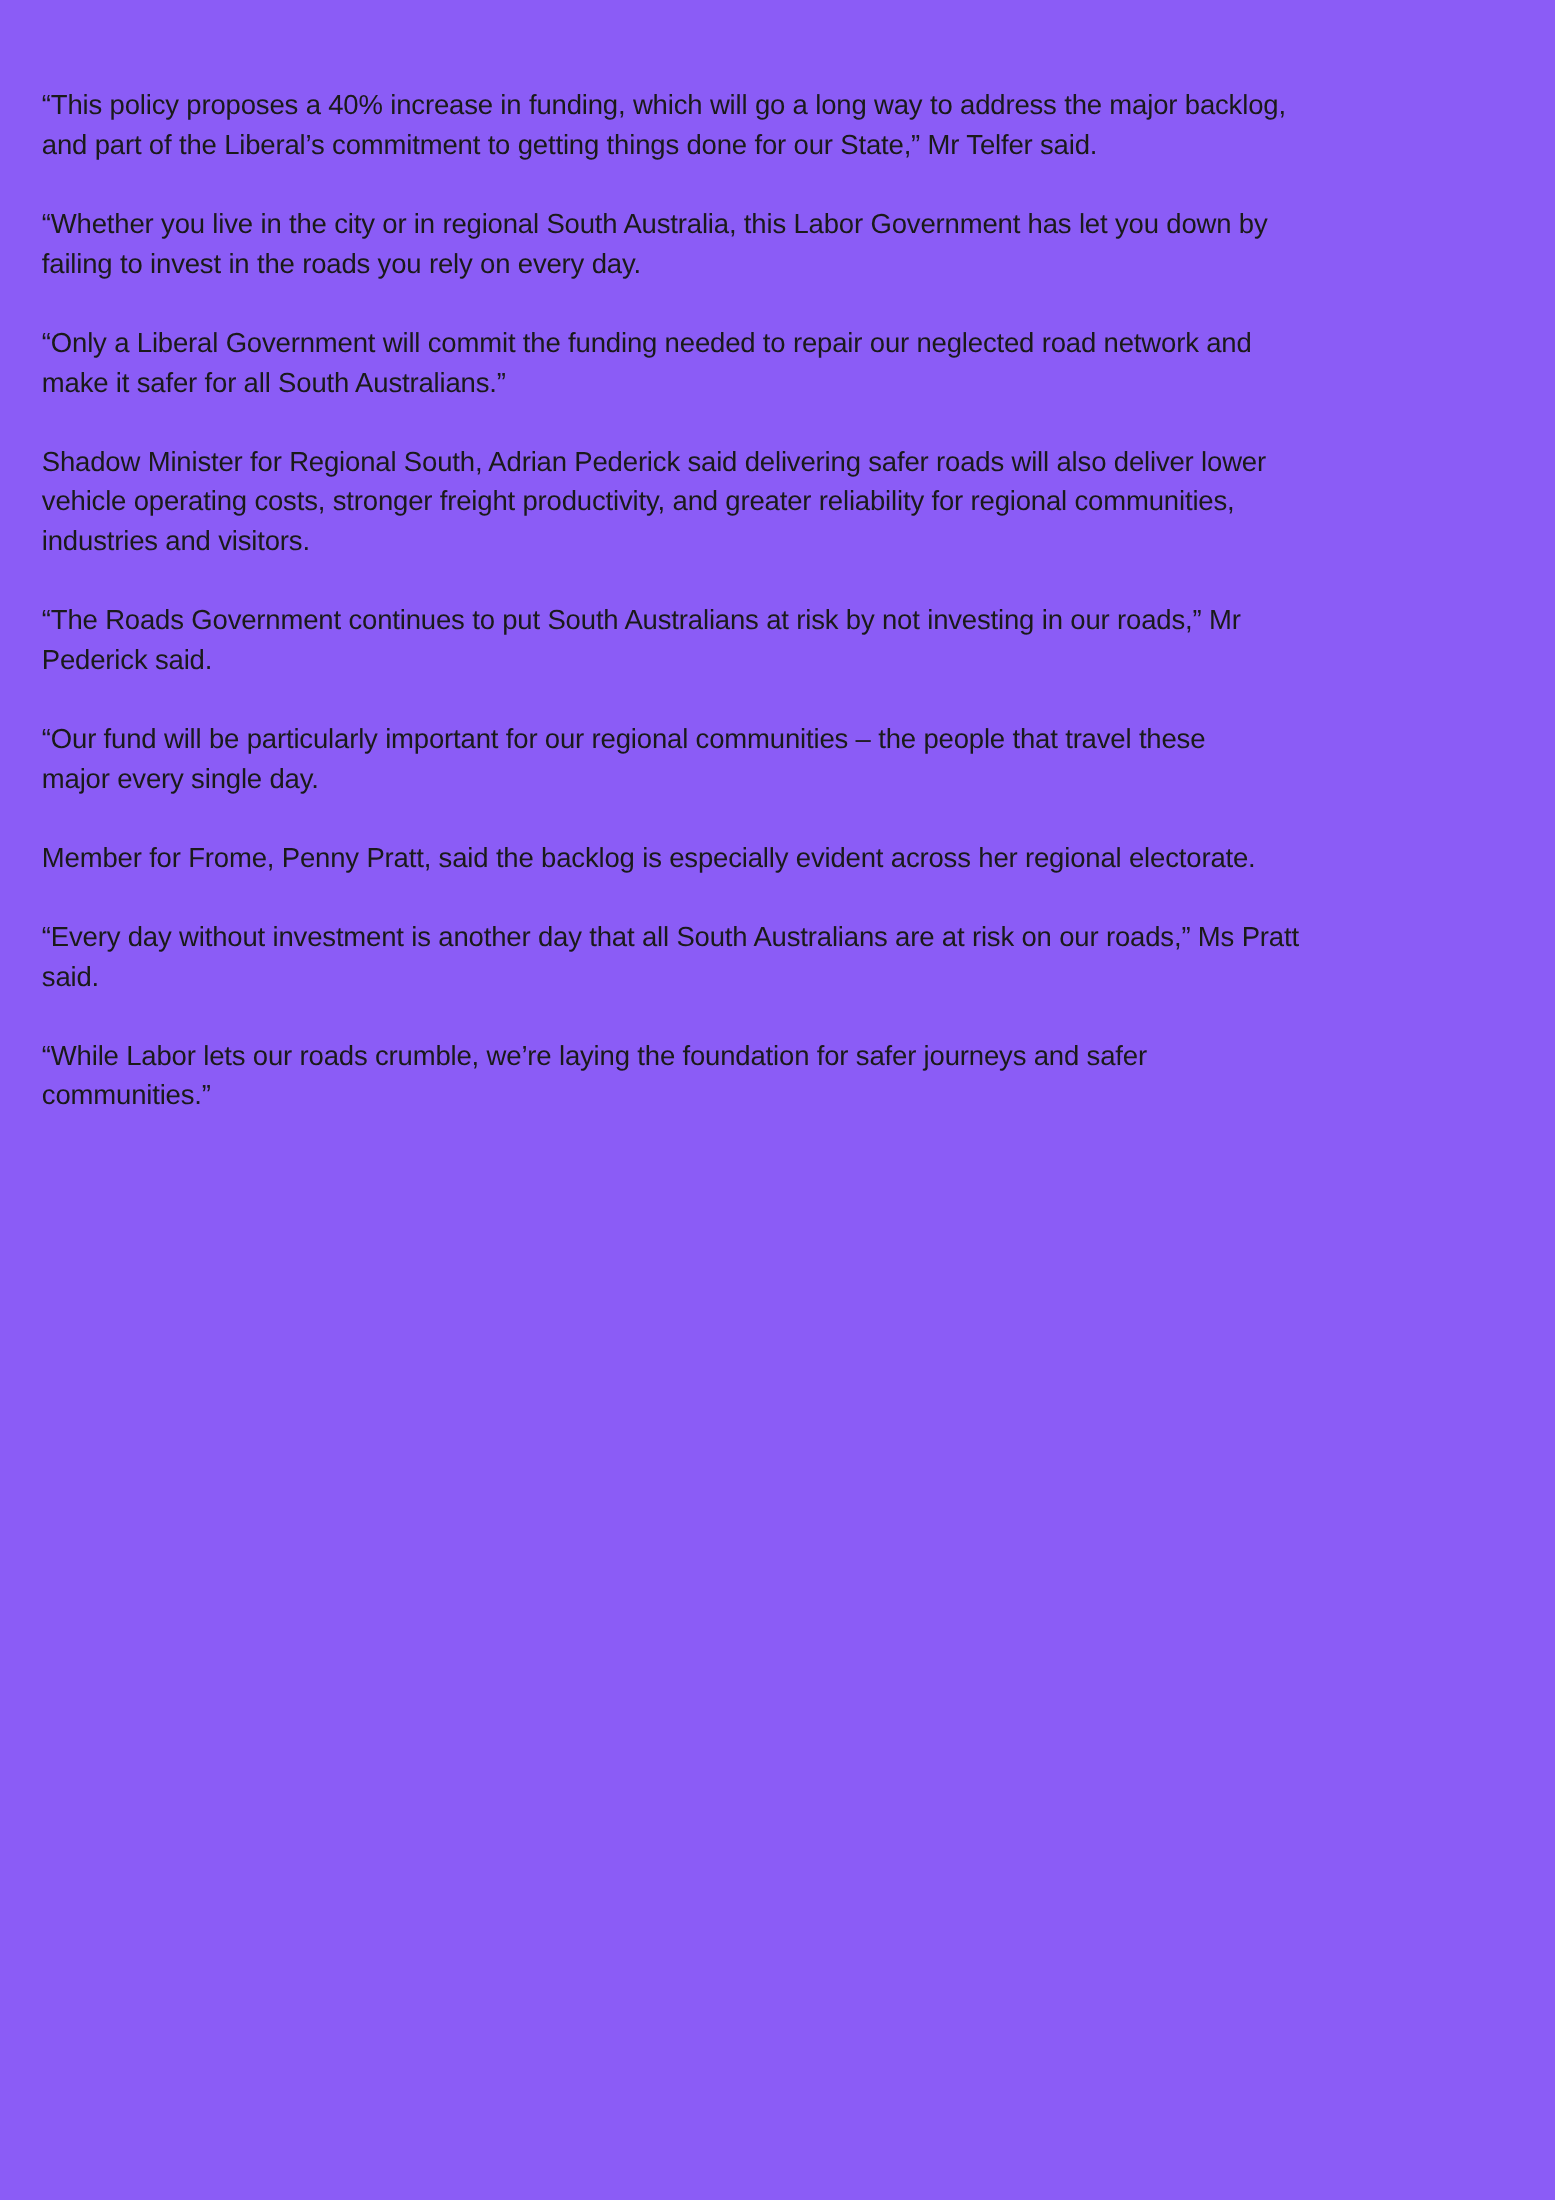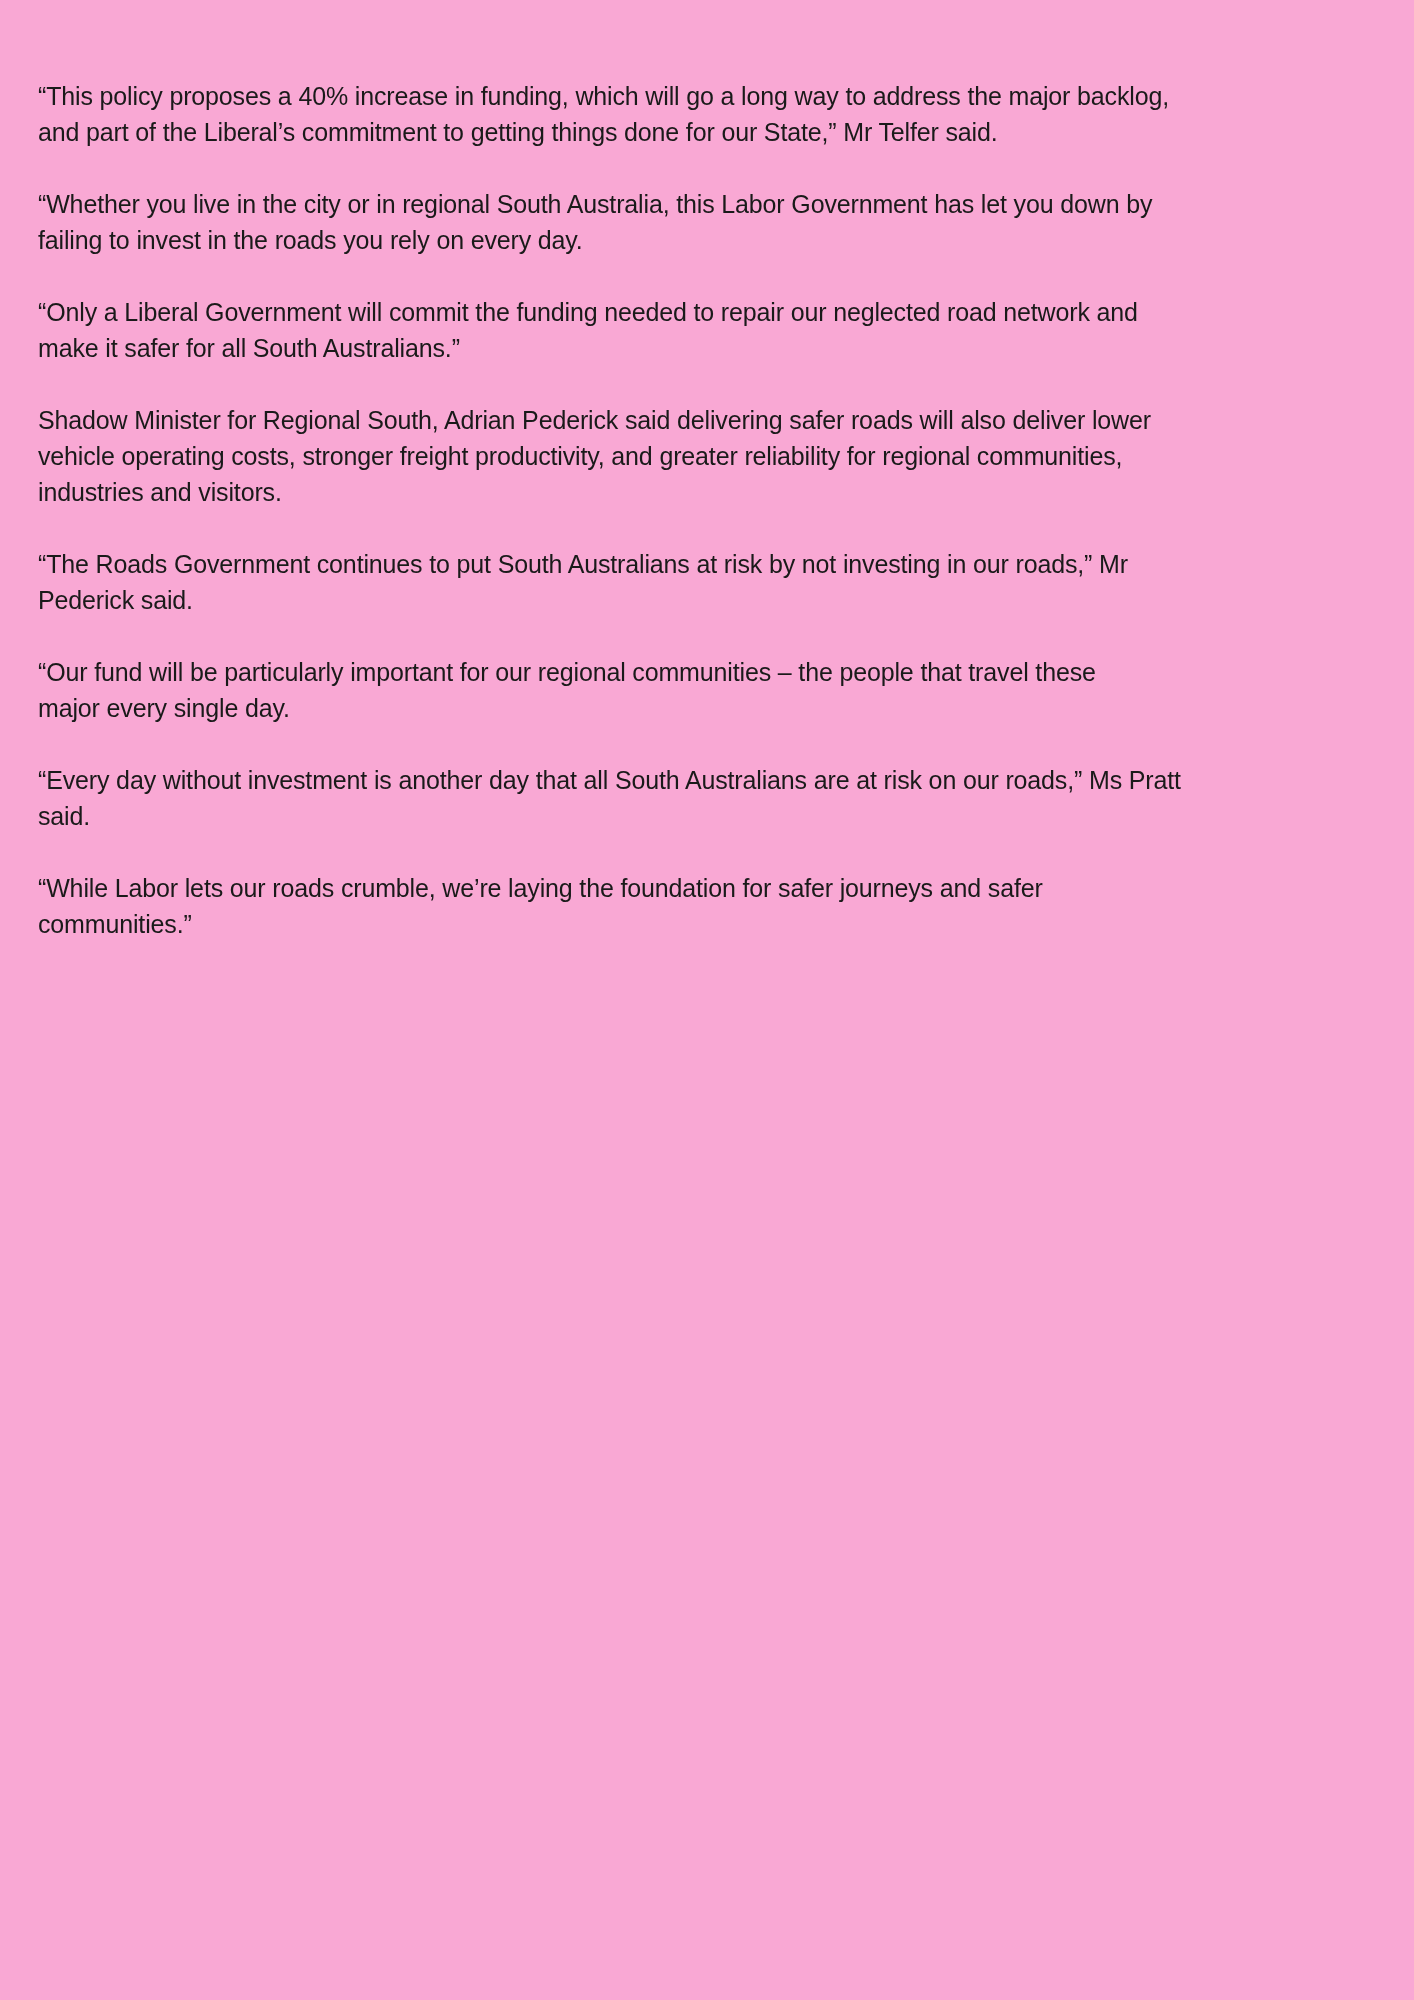--- a/index.html
+++ b/index.html
@@ -7,21 +7,21 @@
     padding: 0;
     background: #ffffff;
     width: 1414px;
     height: 2000px;
     overflow: hidden;
   }
   .page {
     box-sizing: border-box;
     width: 1414px;
     height: 2000px;
-    background: #f9a8d4;
+    background: #8b5cf6;
     padding: 78px 16px 0 38px;
     font-family: "Liberation Sans", "DejaVu Sans", sans-serif;
   }
   .article {
     width: 1360px;
   }
   .article p {
     margin: 0 0 36px 0;
     font-size: 25px;
     line-height: 36px;
@@ -42,18 +42,19 @@
 failing to invest in the roads you rely on every day.</p>
     <p>“Only a Liberal Government will commit the funding needed to repair our neglected road network and
 make it safer for all South Australians.”</p>
     <p>Shadow Minister for Regional South, Adrian Pederick said delivering safer roads will also deliver lower
 vehicle operating costs, stronger freight productivity, and greater reliability for regional communities,
 industries and visitors.</p>
     <p>“The Roads Government continues to put South Australians at risk by not investing in our roads,” Mr
 Pederick said.</p>
     <p>“Our fund will be particularly important for our regional communities – the people that travel these
 major every single day.</p>
+    <p>Member for Frome, Penny Pratt, said the backlog is especially evident across her regional electorate.</p>
     <p>“Every day without investment is another day that all South Australians are at risk on our roads,” Ms Pratt
 said.</p>
     <p>“While Labor lets our roads crumble, we’re laying the foundation for safer journeys and safer
 communities.”</p>
   </main>
 </div>
 
 </body></html>

